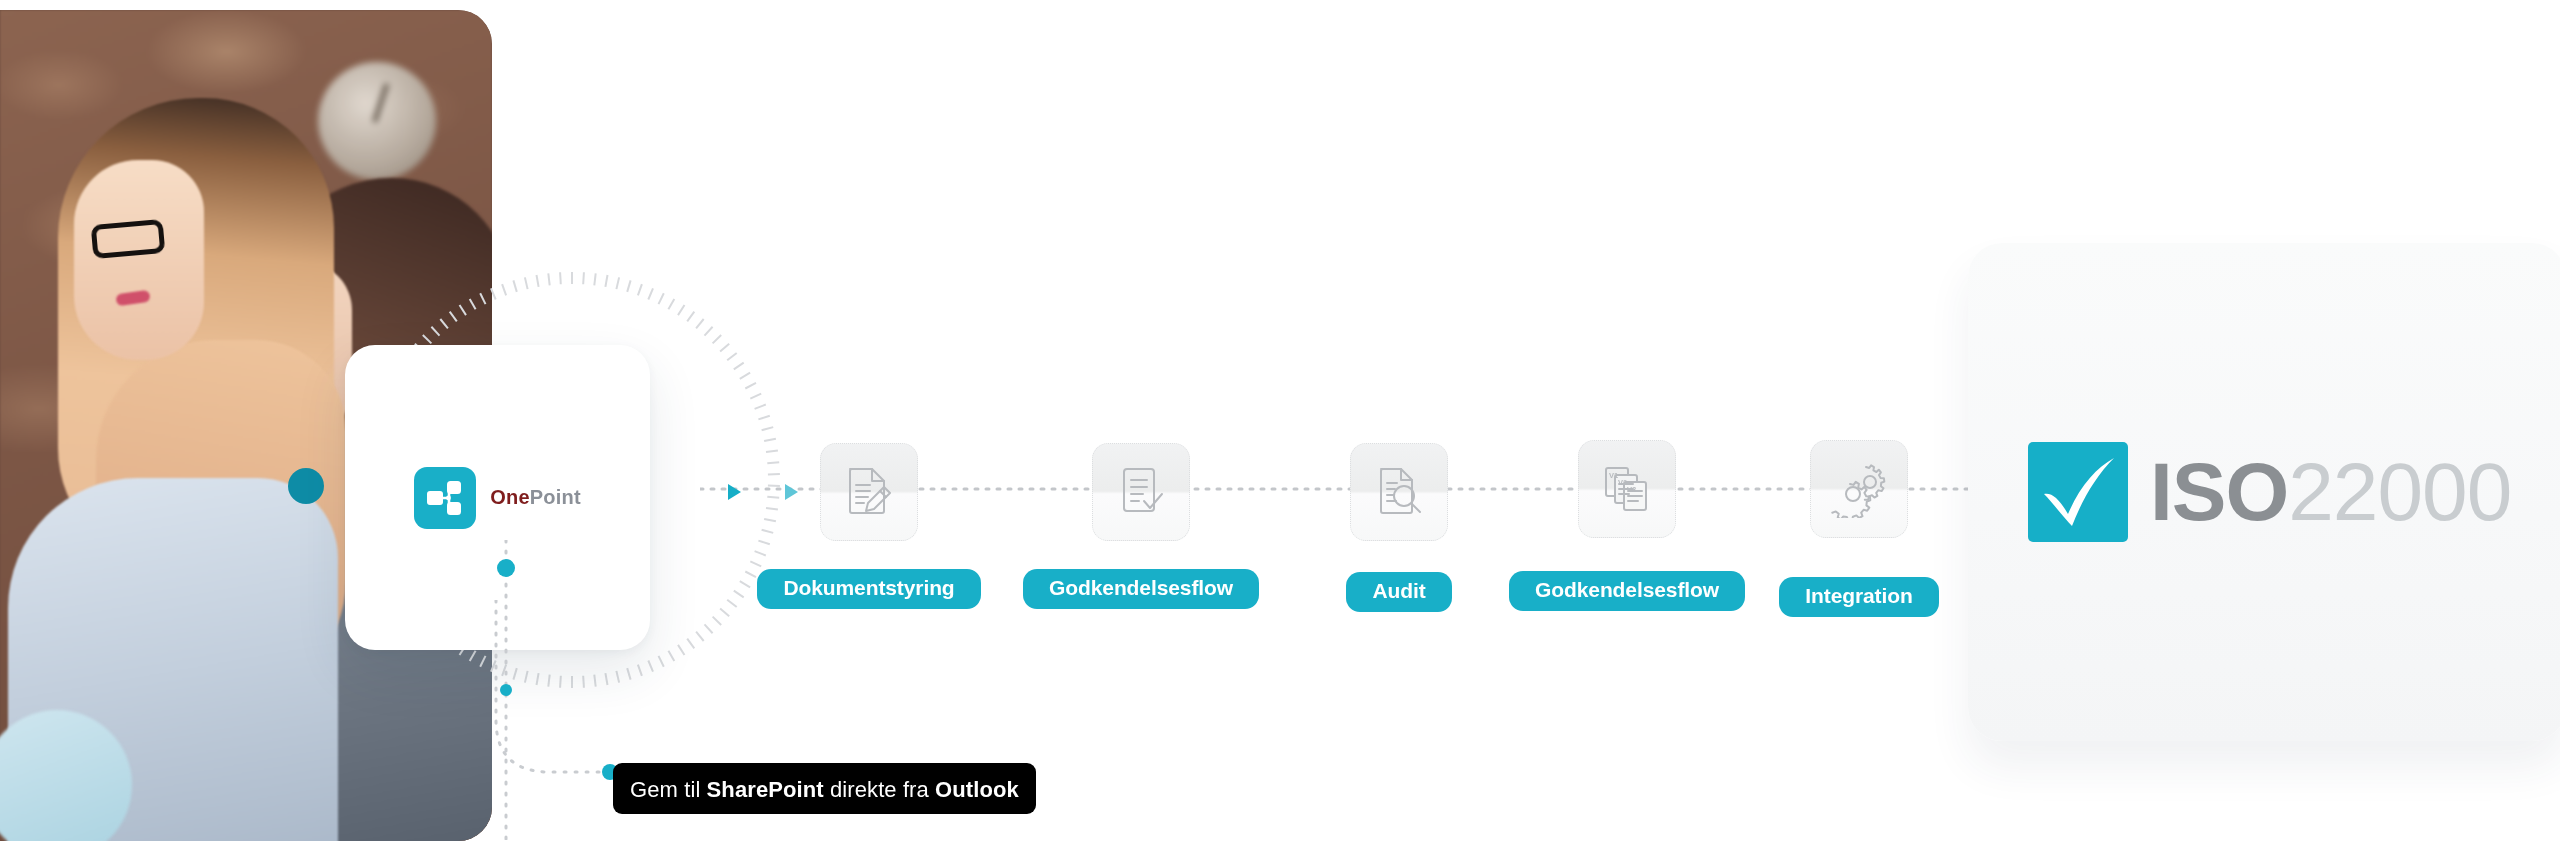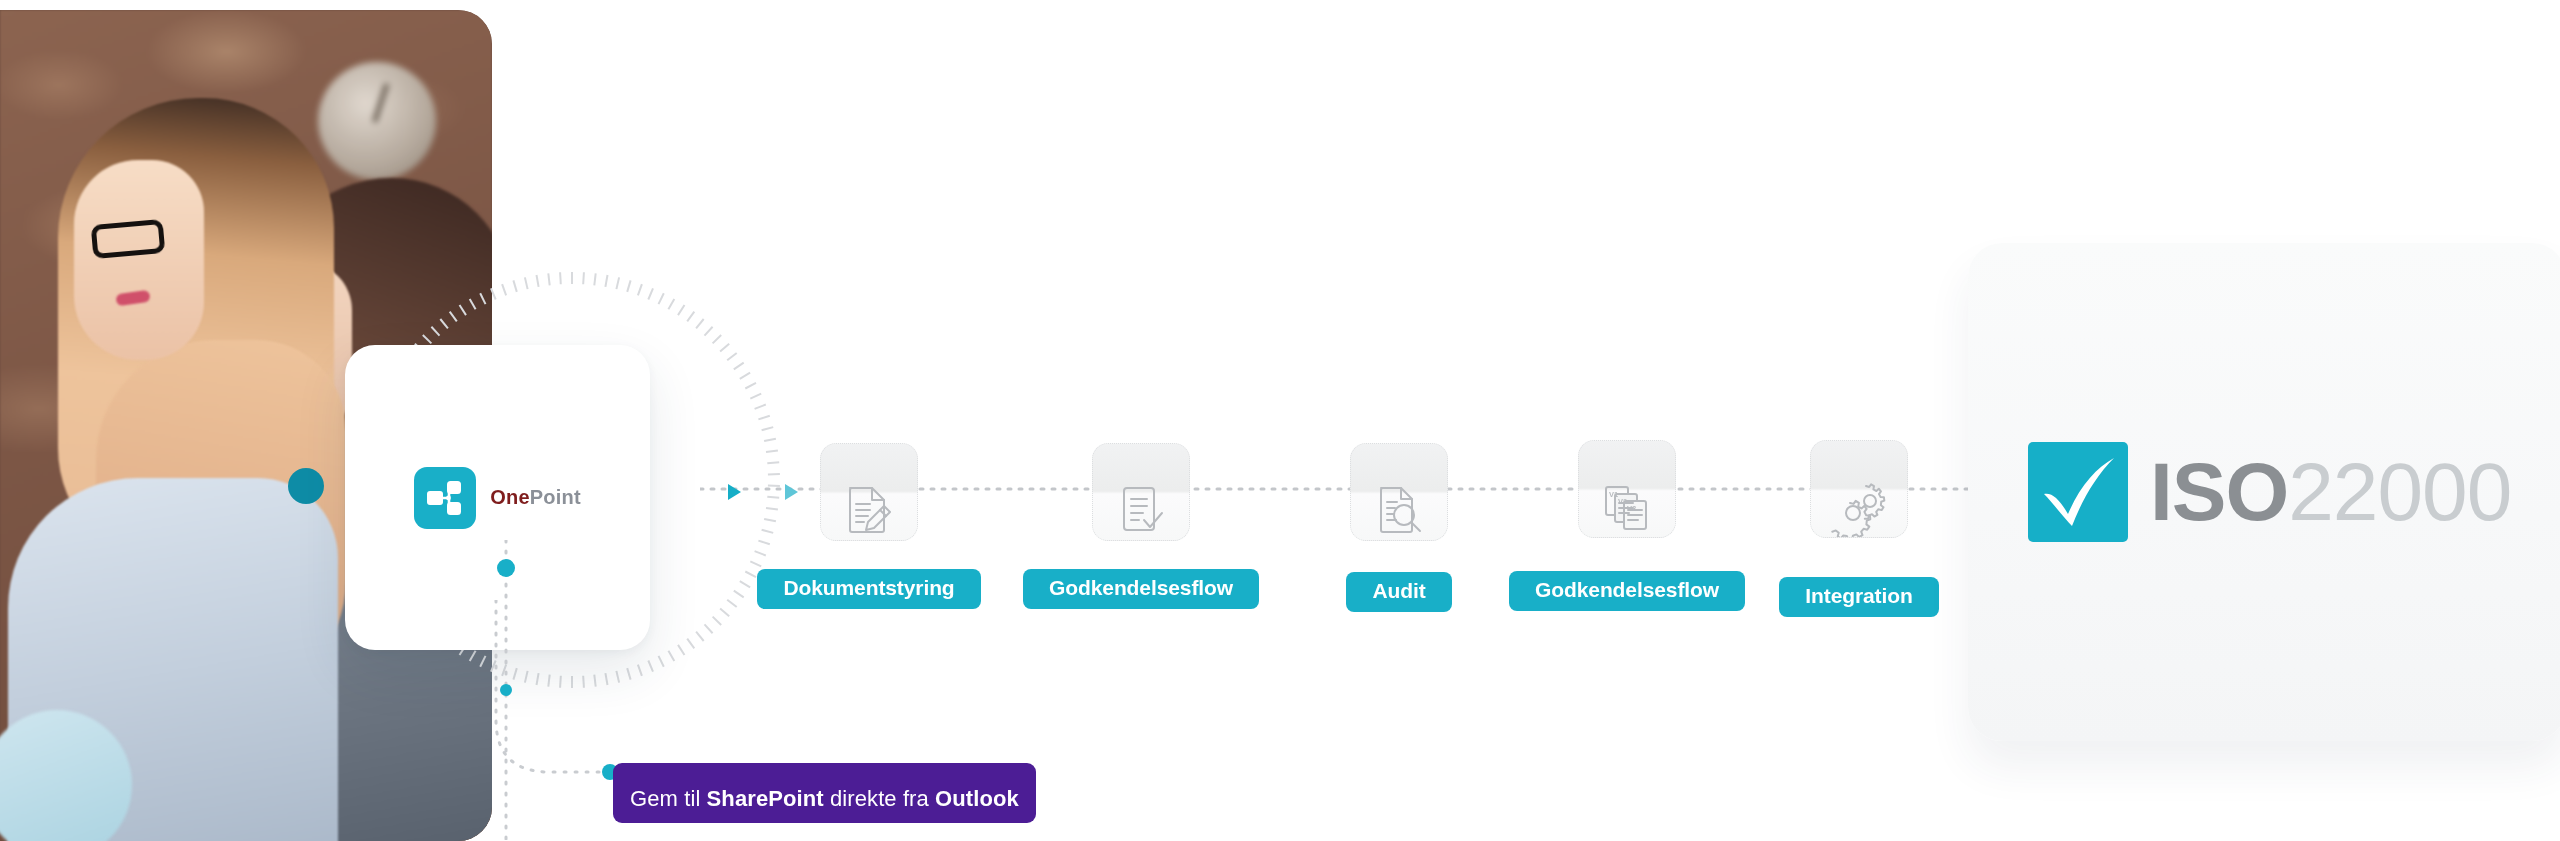--- a/index.html
+++ b/index.html
@@ -85,40 +85,40 @@
   .arrows { position:absolute; left:728px; top:484px; display:flex; gap:44px; }
   .arrow { width:0; height:0; border-left:13px solid #16AEC7; border-top:8px solid transparent;
     border-bottom:8px solid transparent; }
   .arrow.a2 { border-left-color:#5ec6d8; }
   .arrow.a3 { border-left-color:#a9dfe9; }
 
   .steps { position:absolute; left:0; top:0; width:2560px; height:841px; }
   .step { position:absolute; }
   .tile { width:98px; height:98px; border-radius:16px;
     background:linear-gradient(180deg,#f1f2f3 0%,#eceded 49%,#fbfbfc 52%,#f7f8f8 100%);
-    border:1.5px dotted #dcdee0; display:flex; align-items:flex-end; justify-content:center;font-weight:bold; }
-  .pill { margin-top:14px; background:#18AFC8; color:#fff; border-radius:8px;
+    border:1.5px dotted #dcdee0; display:flex; align-items:center; justify-content:center;font-weight:bold; }
+  .pill { margin-top:14px; background:#18AFC8; color:#fff; border-radius:14px;
     font-size:21px; font-weight:700; padding:7px 26px 9px; white-space:nowrap;
     display:inline-block; letter-spacing:-.1px; }
   .pill-wrap { display:flex; justify-content:center; }
 
   
   .iso-card { position:absolute; left:1968px; top:243px; width:598px; height:498px;
     background:linear-gradient(180deg,#fafbfb 0%,#f7f8f9 55%,#f4f5f6 100%);
     border-radius:34px; box-shadow:0 26px 44px rgba(40,60,80,.07); }
   .iso-inner { position:absolute; left:0; top:0; width:100%; height:100%;
     display:flex; align-items:center; justify-content:flex-start; padding-left:60px; gap:22px; }
   .iso-check { width:100px; height:100px; border-radius:5px; background:#16AFC8; flex:none; position:relative; }
   .iso-text { font-size:82px; font-weight:700; letter-spacing:-1px; white-space:nowrap; }
   .iso-text .iso-b { color:#8b8f93; }
   .iso-text .iso-n { color:#c9cdd0; font-weight:400;margin-top:31px; }
 
   
-  .bottom-pill { position:absolute; left:613px; top:763px; background:#4c1d95; color:#fff;
-    border-radius:9px; padding:23px 17px 11px; font-size:22px; font-weight:400; white-space:nowrap;
+  .bottom-pill { position:absolute; left:613px; top:763px; background:#000000; color:#fff;
+    border-radius:9px; padding:14px 17px 11px; font-size:22px; font-weight:400; white-space:nowrap;
     letter-spacing:.1px; }
   .bottom-pill b { font-weight:700; }
   .bpath { position:absolute; left:470px; top:600px; }
 </style>
 </head>
 <body>
 
 <div class="stage">
 
   <div class="photo-card">

